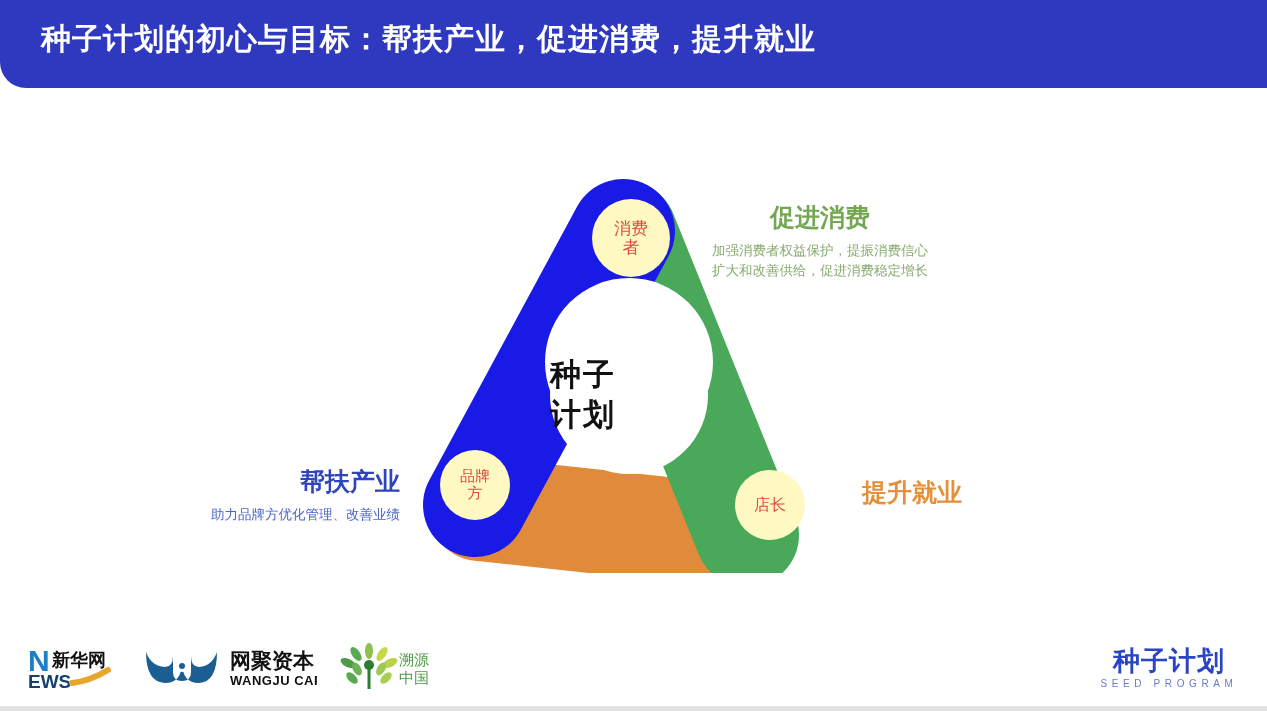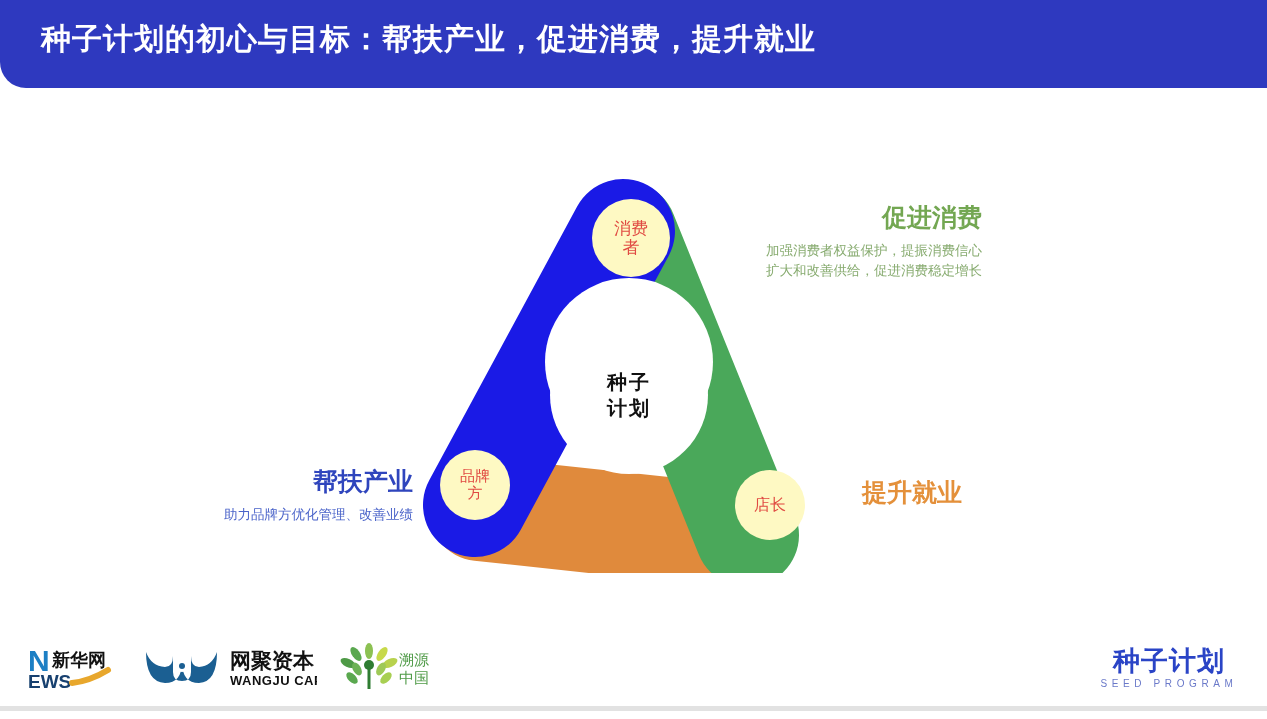--- a/index.html
+++ b/index.html
@@ -87,57 +87,55 @@
   .center-circle {
     position: absolute;
     left: 550px;
     top: 228px;
     width: 158px;
     height: 158px;
     border-radius: 50%;
     background: #ffffff;
     display: flex;
     flex-direction: column;
-    align-items: center;
     justify-content: center;
     color: #111111;
-    font-size: 20px;
+    font-size: 31px;
     font-weight: bold;
     line-height: 1.3;
     letter-spacing: 2px;
   }
 
   
   .label-block { position: absolute; }
   .label-title {
     font-size: 25px;
     font-weight: bold;
     margin: 0 0 7px 0;
     white-space: nowrap;
   }
   .label-line {
     font-size: 13.5px;
     line-height: 1.45;
     white-space: nowrap;
   }
 
   .label-consume {
-    left: 766px; top: 113px;
+    left: 712px; top: 113px;
     color: #76a95a;
-    text-align: right;
+    text-align: center;
   }
   .label-consume .label-title { color: #73a752; }
   .label-consume .label-line { color: #87ab6f; }
 
   .label-industry {
     left: 0px; top: 377px;
     width: 400px;
     text-align: right;
     color: #3a56c4;
-    padding-left: 13px;
   }
   .label-industry .label-title { color: #2f45bd; }
   .label-industry .label-line { color: #4a63c9; }
 
   .label-employ {
     left: 862px; top: 388px;
     color: #e49442;
     text-align: left;
   }
   .label-employ .label-title { color: #e4903a; }

